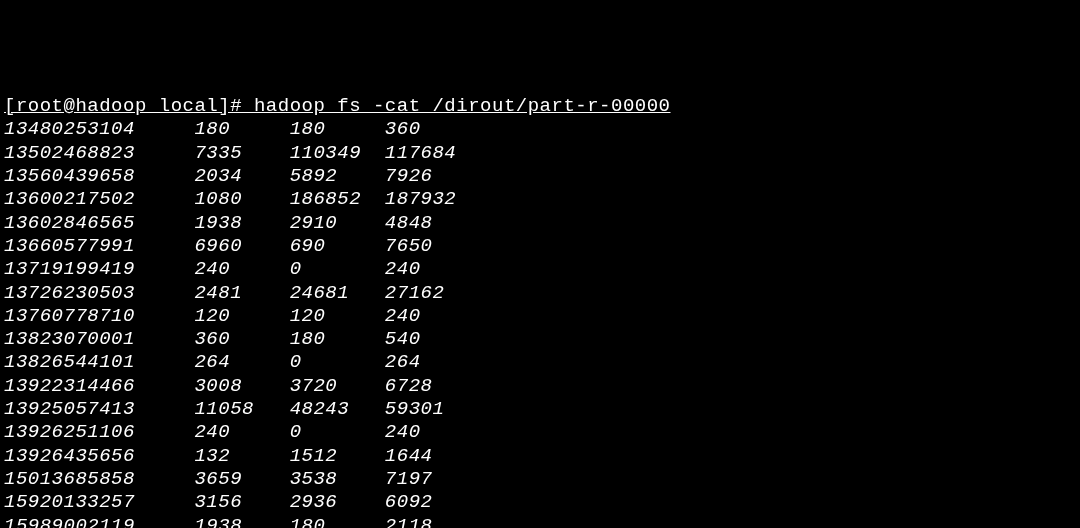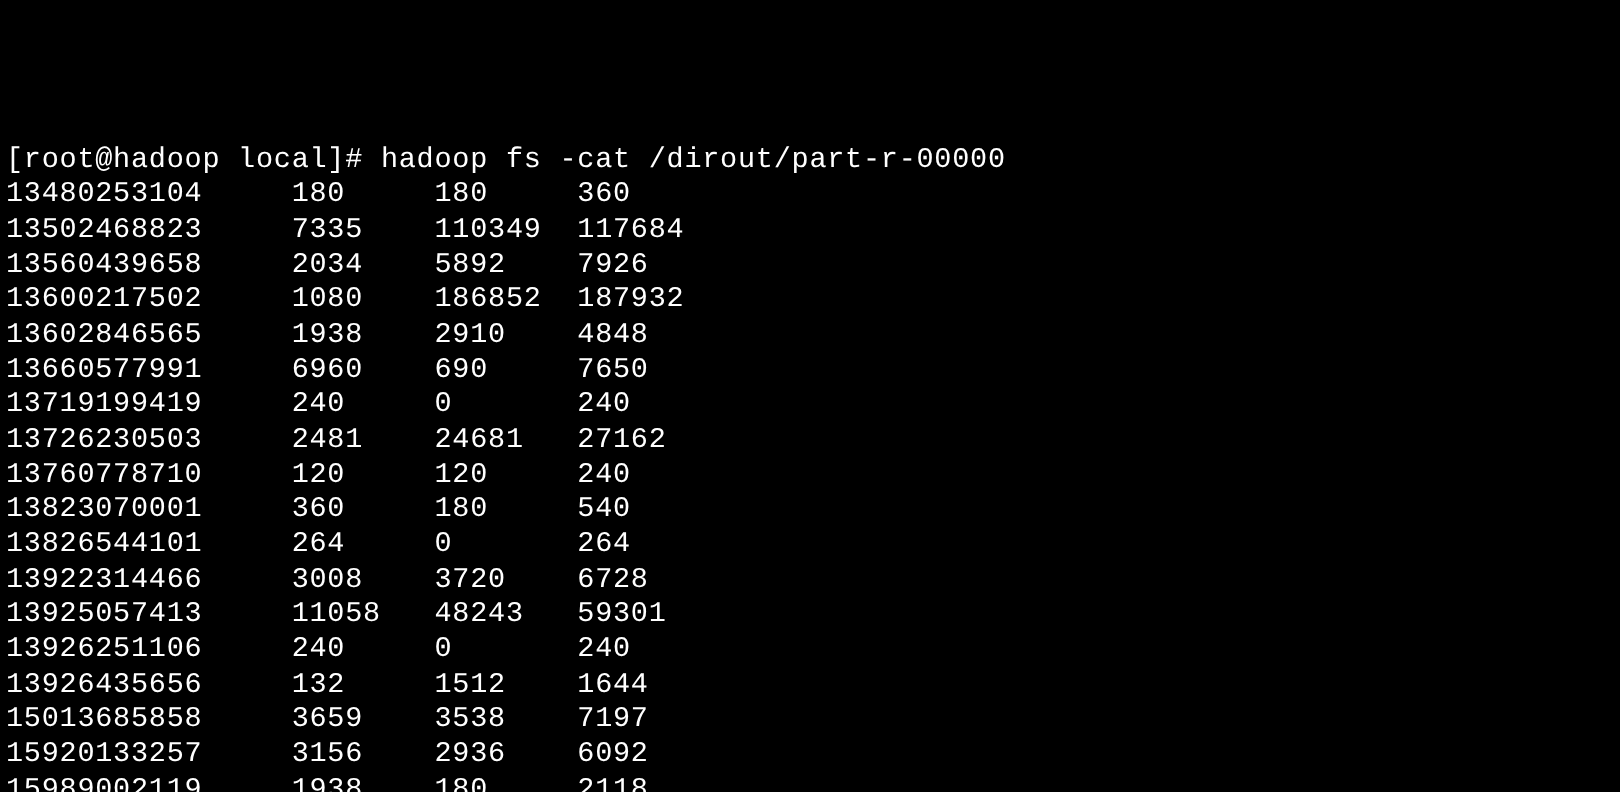--- a/index.html
+++ b/index.html
@@ -17,23 +17,25 @@
       padding: 2px 4px;
       white-space: pre;
       overflow: hidden;
       font-weight: normal;
     }
     .terminal {
       width: 100%;
     }
     .prompt-line {
       display: block;
+      text-decoration: underline;
     }
     .data-row {
       display: block;
+      font-style: italic;
     }
   </style>
 </head>
 <body>
 
 
 
 <div class="terminal" id="terminal"><span class="prompt-line">[root@hadoop local]# hadoop fs -cat /dirout/part-r-00000</span><span class="data-row">13480253104     180     180     360</span><span class="data-row">13502468823     7335    110349  117684</span><span class="data-row">13560439658     2034    5892    7926</span><span class="data-row">13600217502     1080    186852  187932</span><span class="data-row">13602846565     1938    2910    4848</span><span class="data-row">13660577991     6960    690     7650</span><span class="data-row">13719199419     240     0       240</span><span class="data-row">13726230503     2481    24681   27162</span><span class="data-row">13760778710     120     120     240</span><span class="data-row">13823070001     360     180     540</span><span class="data-row">13826544101     264     0       264</span><span class="data-row">13922314466     3008    3720    6728</span><span class="data-row">13925057413     11058   48243   59301</span><span class="data-row">13926251106     240     0       240</span><span class="data-row">13926435656     132     1512    1644</span><span class="data-row">15013685858     3659    3538    7197</span><span class="data-row">15920133257     3156    2936    6092</span><span class="data-row">15989002119     1938    180     2118</span></div>
 
 

